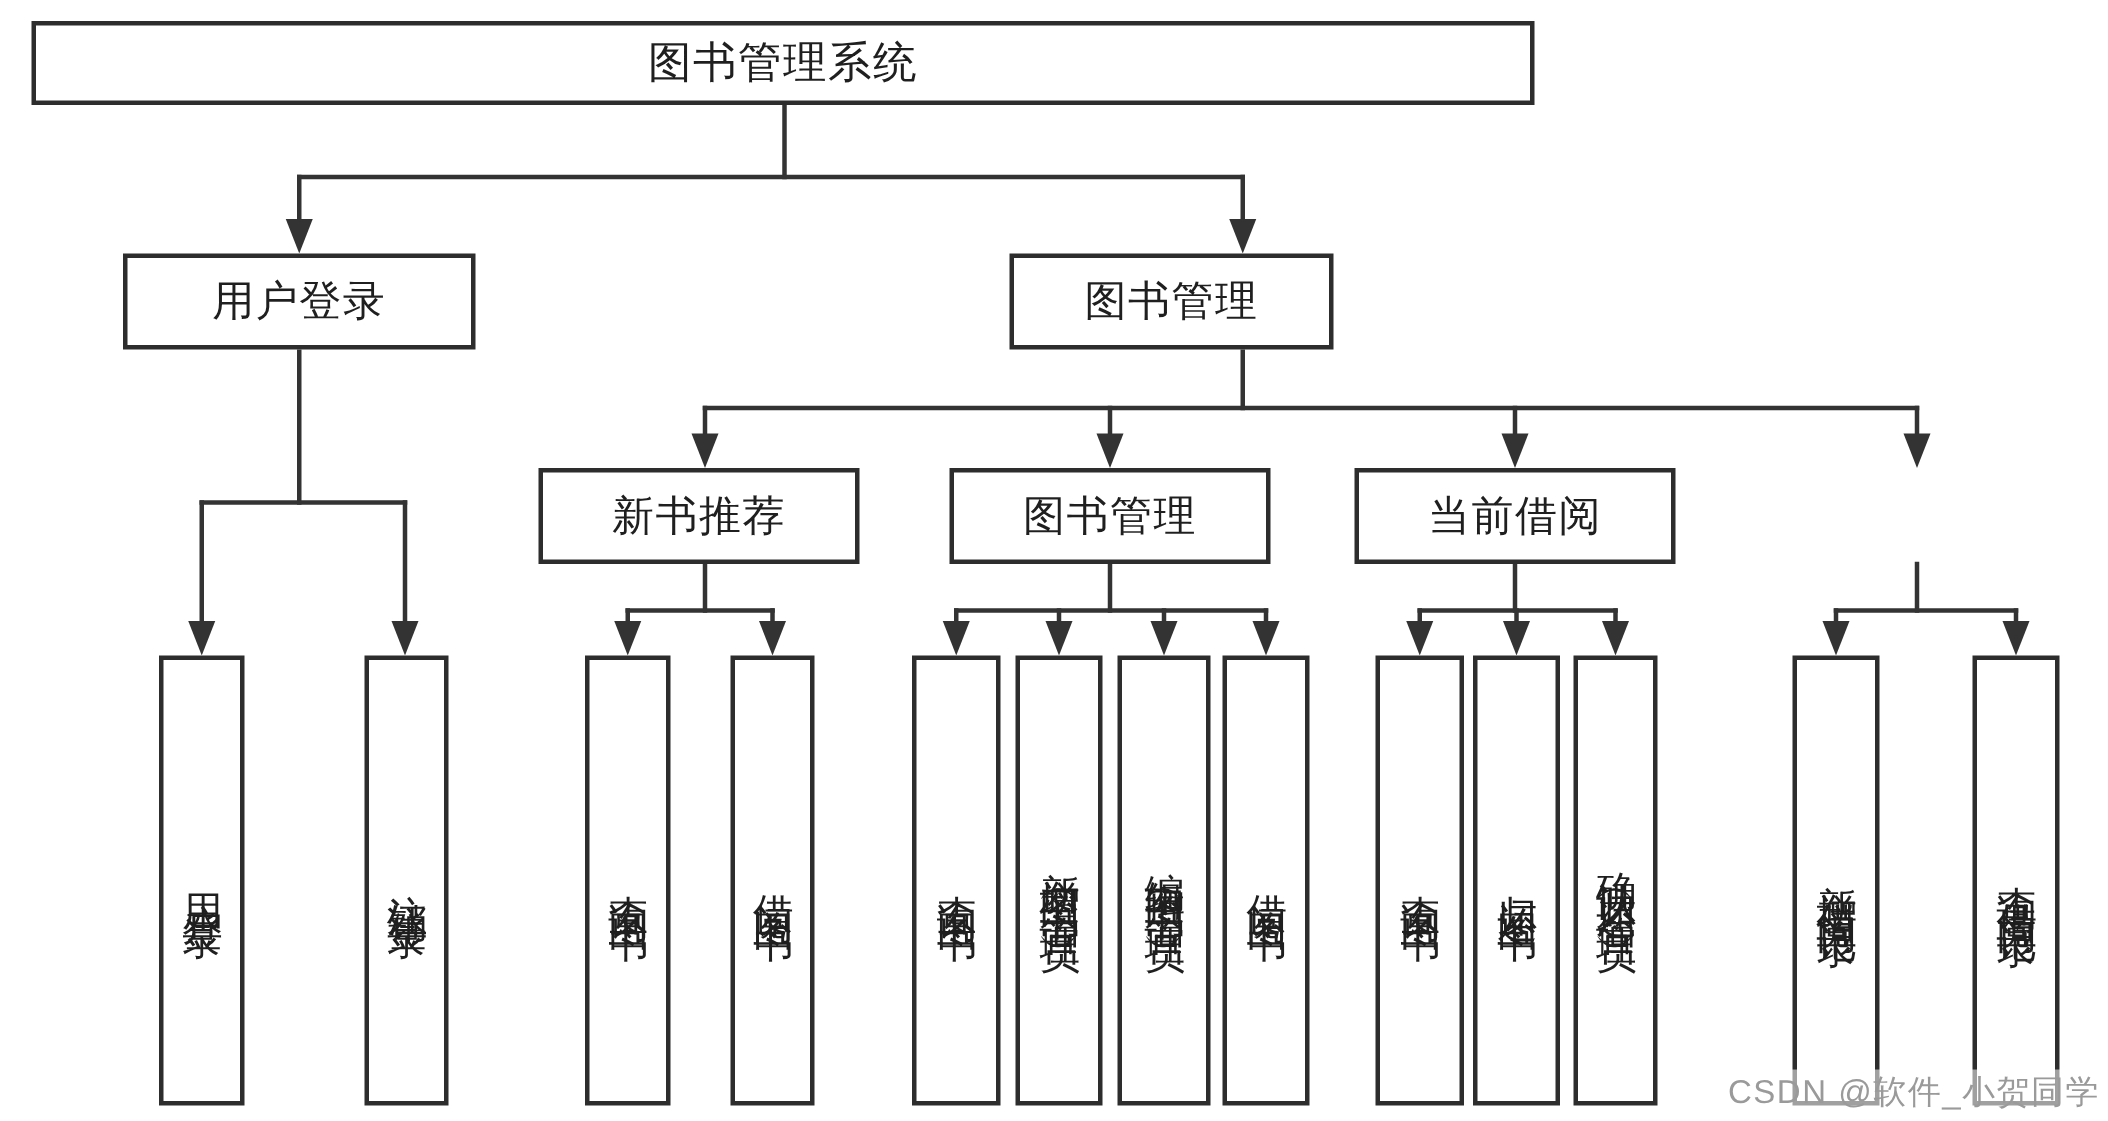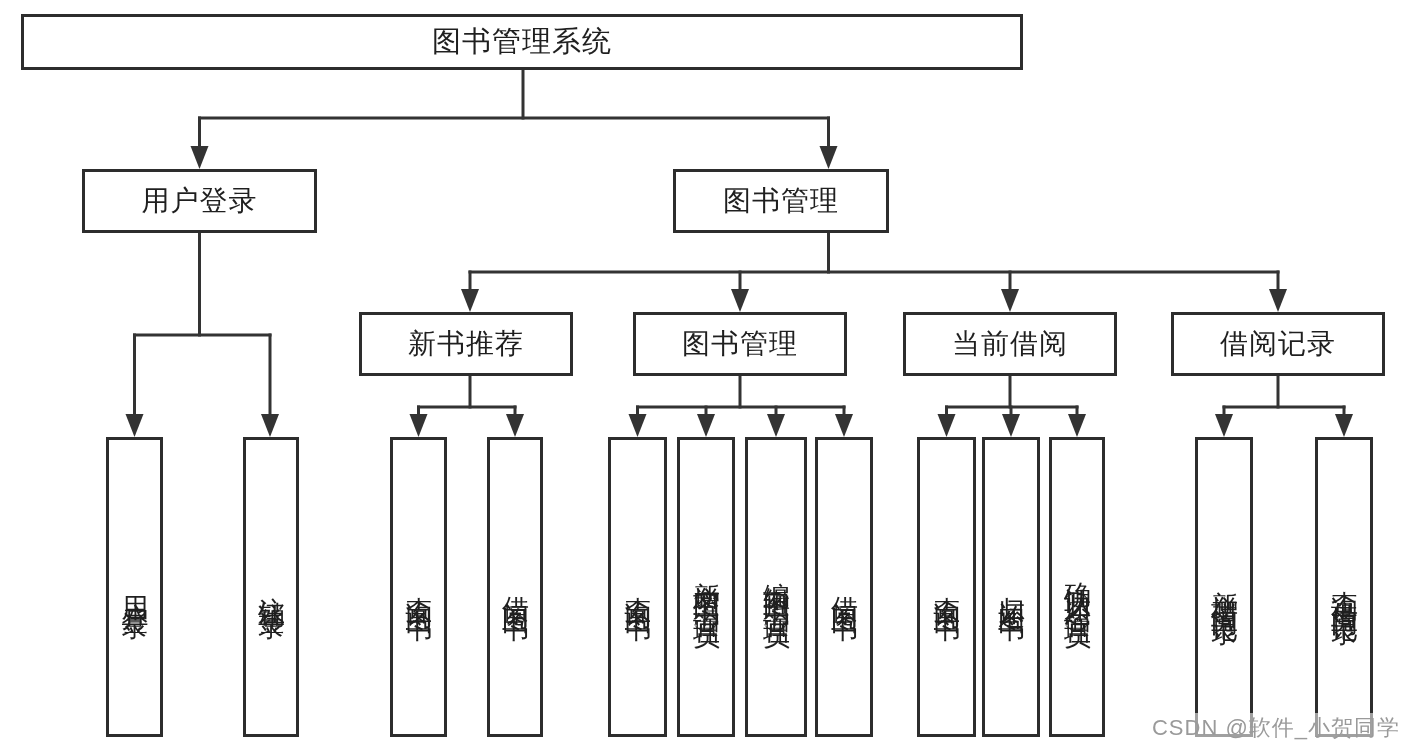--- a/index.html
+++ b/index.html
@@ -136,21 +136,20 @@
     </svg>
 
   <div class="box h title" style="left:21px; top:14px; width:1002px; height:56px;text-align:center;">图书管理系统</div>
 
   <div class="box h" style="left:82px; top:169px; width:235px; height:64px;">用户登录</div>
   <div class="box h" style="left:673px; top:169px; width:216px; height:64px;">图书管理</div>
 
   <div class="box h" style="left:359px; top:312px; width:214px; height:64px;">新书推荐</div>
   <div class="box h" style="left:633px; top:312px; width:214px; height:64px;">图书管理</div>
   <div class="box h" style="left:903px; top:312px; width:214px; height:64px;">当前借阅</div>
-  <div class="box h" style="left:1171px; top:312px; width:214px; height:64px;">借阅记录</div>
 
   <div class="box leaf" style="left:106px; top:437px; width:57px; height:300px;">
     <span>用户登录</span>
   </div>
   <div class="box leaf" style="left:243px; top:437px; width:56px; height:300px;">
     <span>注销登录</span>
   </div>
 
   <div class="box leaf" style="left:390px; top:437px; width:57px; height:300px;">
     <span>查询图书</span>

